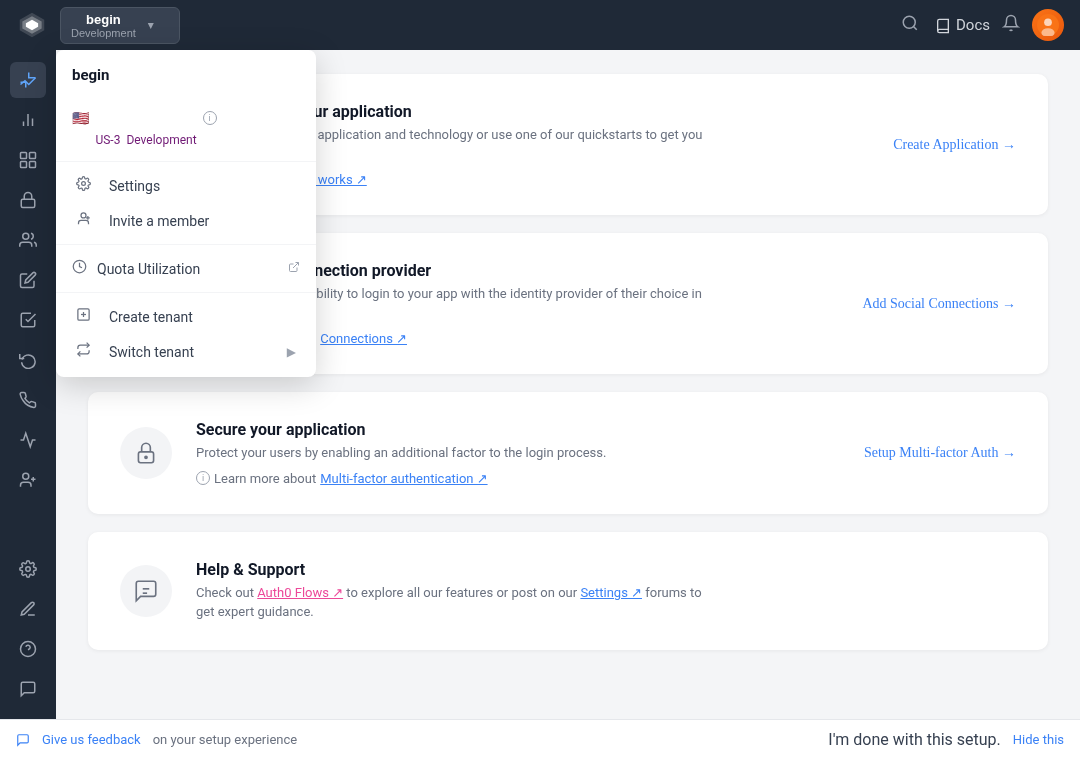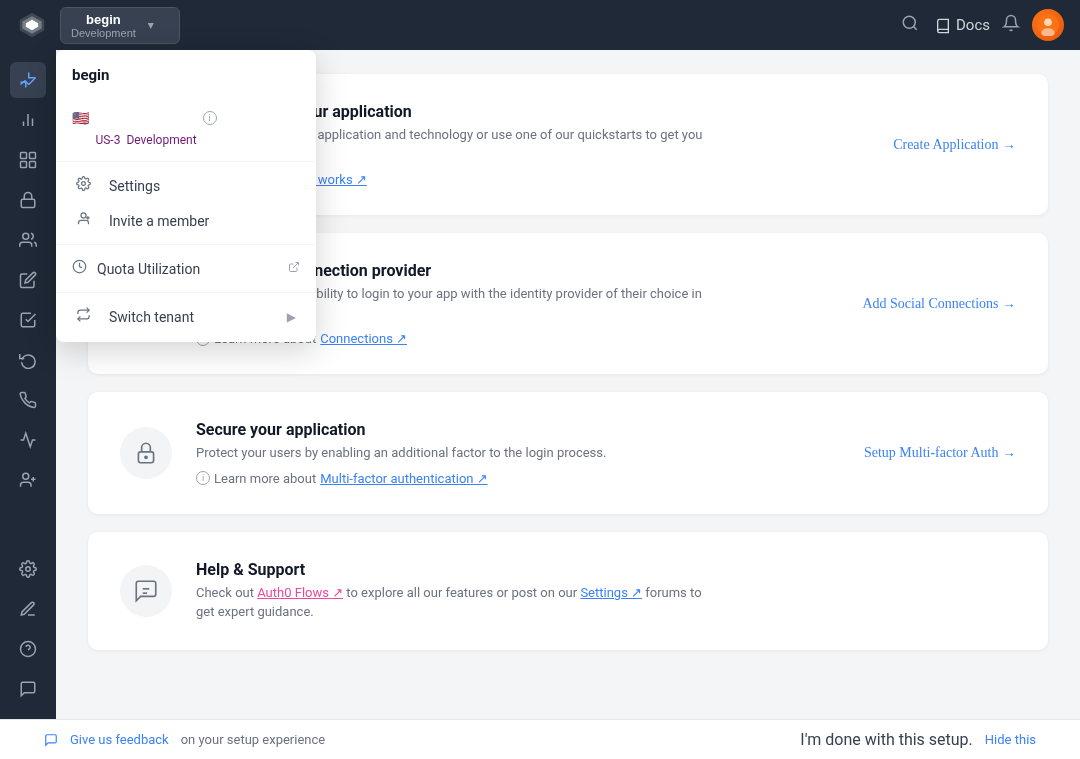--- a/index.html
+++ b/index.html
@@ -168,21 +168,21 @@
     .card-action { flex-shrink: 0; font-family: Liberation Serif, serif; }
     .card-action a {
       color: #3b82f6; font-size: 14px; font-weight: 500; text-decoration: none;
       display: flex; align-items: center; gap: 4px;
     }
 
     
     .footer-bar {
       background: #fff;
       border-top: 1px solid #e5e7eb;
-      padding: 10px 44px;
+      padding: 10px 16px;
       display: flex;
       align-items: center;
       gap: 12px;
       font-size: 13px;
       color: #6b7280;
       flex-shrink: 0;
     }
     .footer-bar a { color: #3b82f6; text-decoration: none; }
     .footer-spacer { flex: 1; }
     .footer-done { font-size: 16px; color: #374151; }
@@ -298,20 +298,30 @@
       <svg width="12" height="12" viewBox="0 0 24 24" fill="none" stroke="#9ca3af" stroke-width="2">
         <path d="M18 13v6a2 2 0 0 1-2 2H5a2 2 0 0 1-2-2V8a2 2 0 0 1 2-2h6"></path>
           <polyline points="15 3 21 3 21 9"></polyline>
           <line x1="10" y1="14" x2="21" y2="3"></line>
       </svg>
     </span>
   </div>
 
   <hr class="dropdown-divider">
 
+  <div class="dropdown-item">
+    <span class="dropdown-item-icon">
+      <svg width="15" height="15" viewBox="0 0 24 24" fill="none" stroke="#6b7280" stroke-width="2">
+        <rect x="3" y="3" width="18" height="18" rx="2"></rect>
+          <line x1="12" y1="8" x2="12" y2="16"></line>
+          <line x1="8" y1="12" x2="16" y2="12"></line>
+      </svg>
+    </span>
+    <span>Create tenant</span>
+  </div>
 
   <div class="dropdown-item">
     <span class="dropdown-item-icon">
       <svg width="15" height="15" viewBox="0 0 24 24" fill="none" stroke="#6b7280" stroke-width="2">
         <polyline points="17 1 21 5 17 9"></polyline>
           <path d="M3 11V9a4 4 0 0 1 4-4h14"></path>
           <polyline points="7 23 3 19 7 15"></polyline>
           <path d="M21 13v2a4 4 0 0 1-4 4H3"></path>
       </svg>
     </span>

